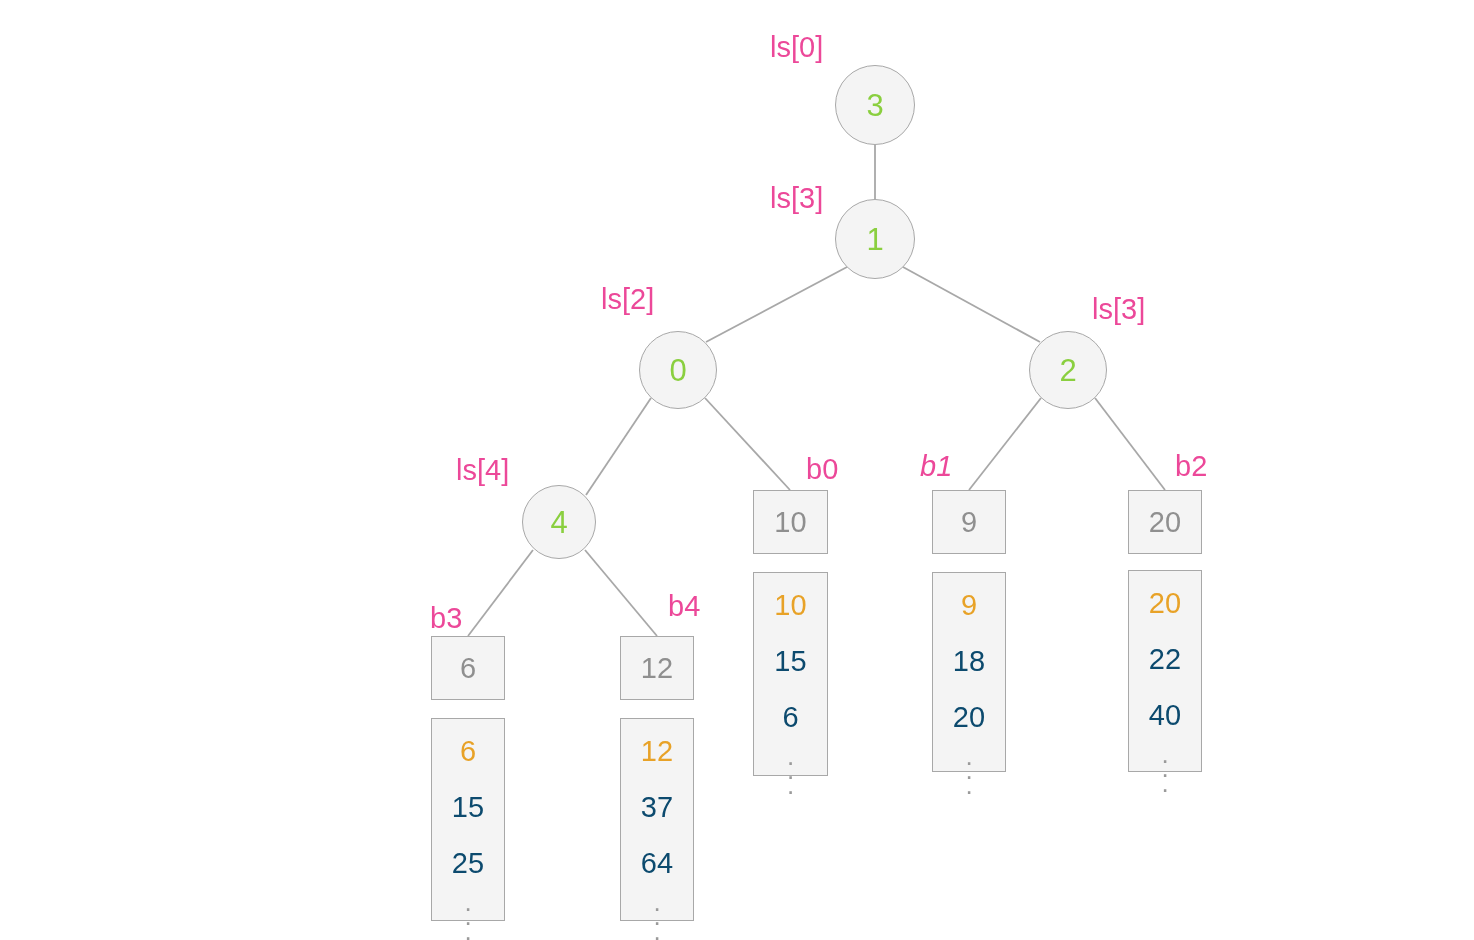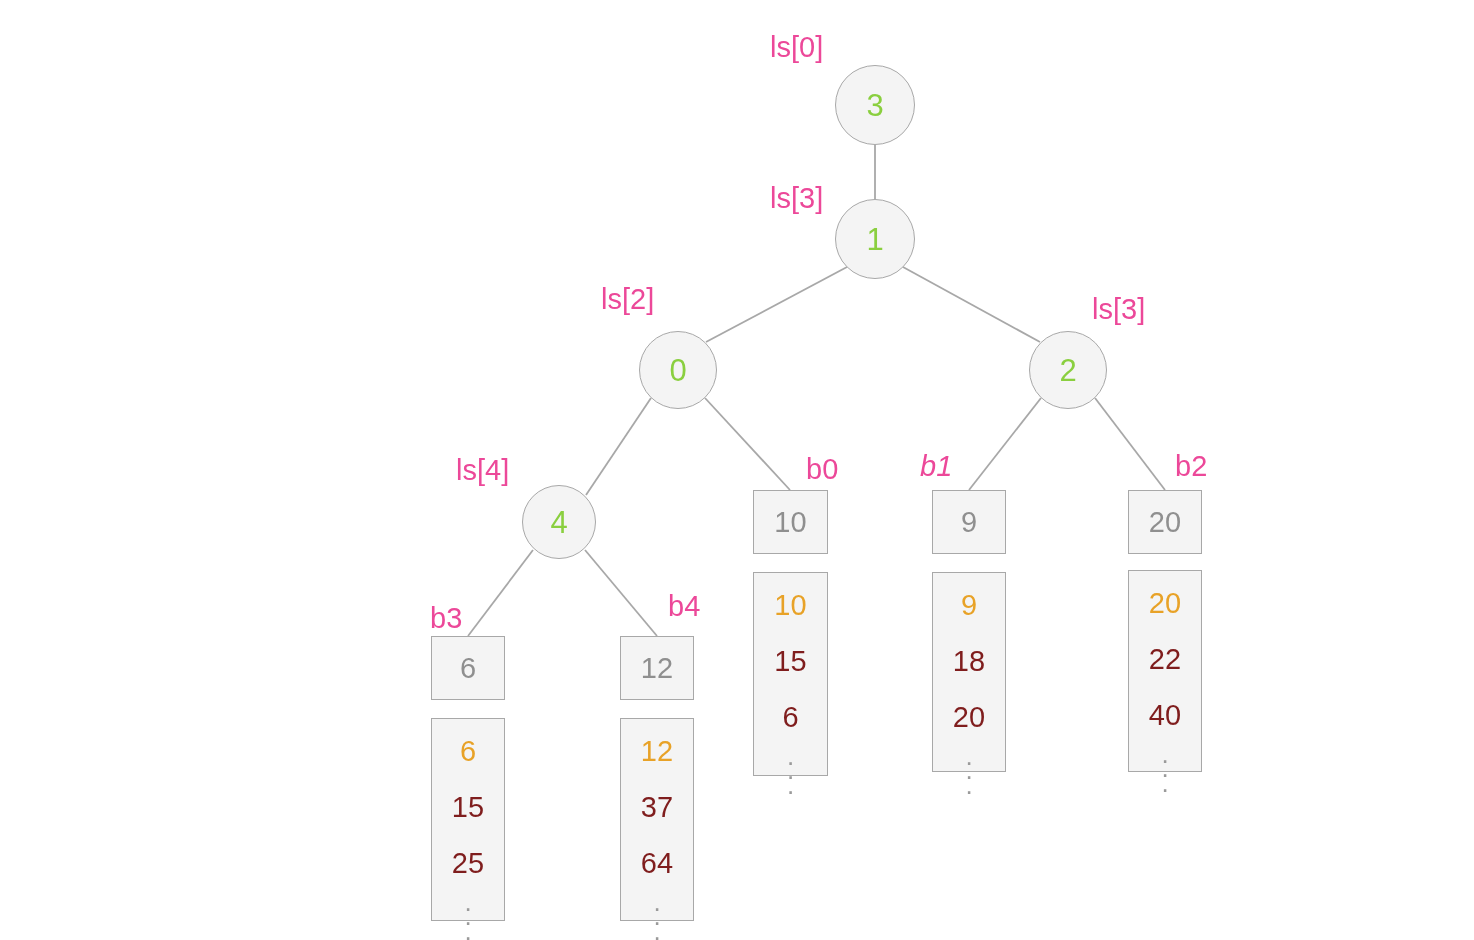--- a/index.html
+++ b/index.html
@@ -66,21 +66,21 @@
     box-sizing: border-box;
     background: #f4f4f4;
     border: 1.8px solid #a8a8a8;
     display: flex;
     flex-direction: column;
     align-items: center;
     padding-top: 18px;
     font-family: "Liberation Sans", sans-serif;
   }
   .list-item {
-    color: #7f1d1d;
+    color: #0c4a6e;
     font-size: 29px;
     line-height: 1;
     margin-bottom: 27px;
   }
   .list-item.head {
     color: #E8A227;
   }
   .list-ellipsis {
     color: #9a9a9a;
     font-size: 26px;

